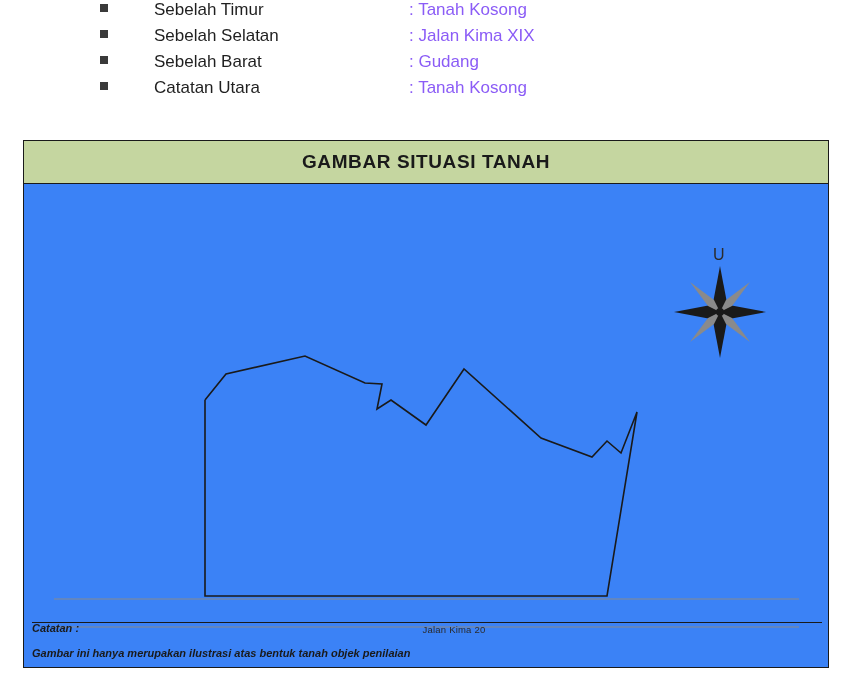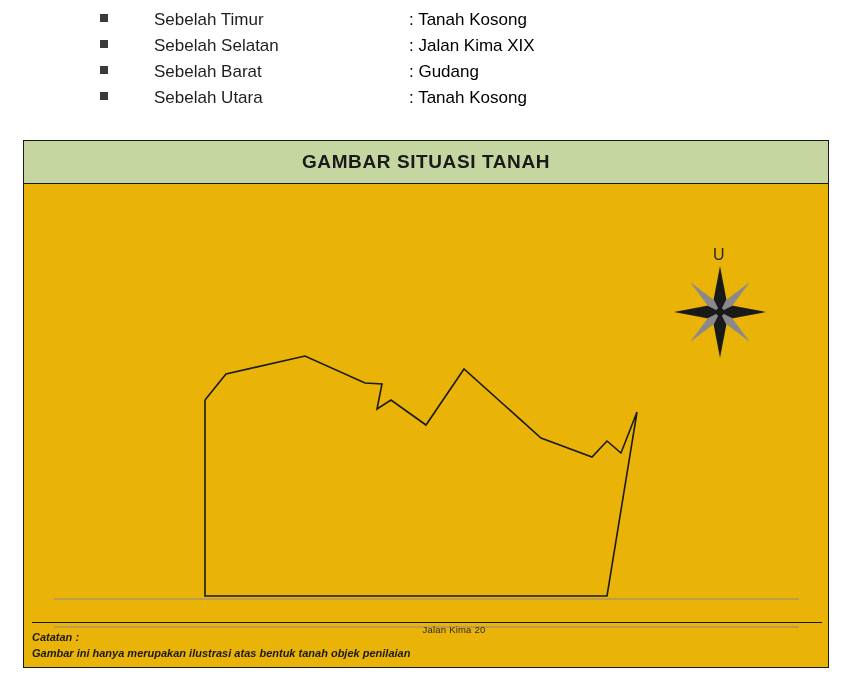--- a/index.html
+++ b/index.html
@@ -13,21 +13,21 @@
     position: relative;
     font-family: "Liberation Sans", sans-serif;
     color: #1a1a1a;
     overflow: hidden;
   }
 
   
   #boundary-list {
     position: absolute;
     left: 100px;
-    top: 10px;
+    top: 0;
     width: 640px;
   }
   .boundary-row {
     display: flex;
     align-items: baseline;
     height: 26px;
   }
   .bullet {
     width: 8px;
     height: 8px;
@@ -40,33 +40,33 @@
   }
   .boundary-dir {
     margin-left: 46px;
     width: 255px;
     font-size: 17px;
     color: #1f1f1f;
     flex: 0 0 auto;
   }
   .boundary-val {
     font-size: 17px;
-    color: #000000;
+    color: #8b5cf6;
   }
 
   
   #situation-frame {
     position: absolute;
     left: 23px;
     top: 140px;
     width: 806px;
     height: 528px;
     border: 1.5px solid #1a1a1a;
     box-sizing: border-box;
-    background: #eab308;
+    background: #3b82f6;
   }
   #situation-title-bar {
     height: 42px;
     background: #c5d6a0;
     border-bottom: 1.5px solid #1a1a1a;
     display: flex;
     align-items: center;
     justify-content: center;
   }
   #situation-title-bar .title-text {
@@ -129,20 +129,21 @@
     line-height: 16px;
     color: #1a1a1a;
     font-weight: bold;
   }
   #note-block .note-title {
     display: block;
   }
   #note-block .note-text {
     display: block;
     font-weight: bold;
+    margin-top: 9px;
   }
   .note-divider {
     position: absolute;
     left: 8px;
     bottom: 44px;
     width: 790px;
     height: 1px;
     background: #1a1a1a;
   }
 </style>
@@ -164,21 +165,21 @@
   </div>
 
   <div class="boundary-row">
     <span class="bullet"></span>
     <span class="boundary-dir">Sebelah Barat</span>
     <span class="boundary-val">: Gudang</span>
   </div>
 
   <div class="boundary-row">
     <span class="bullet"></span>
-    <span class="boundary-dir">Sebelah Utara</span>
+    <span class="boundary-dir">Catatan Utara</span>
     <span class="boundary-val">: Tanah Kosong</span>
   </div>
 
 </div>
 
 <div id="situation-frame">
 
   <div id="situation-title-bar">
     <span class="title-text">GAMBAR SITUASI TANAH</span>
   </div>

